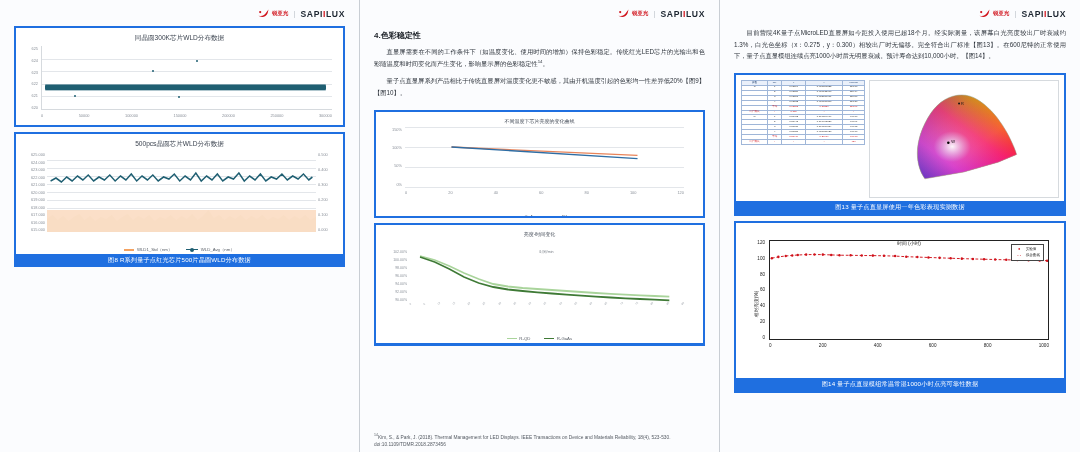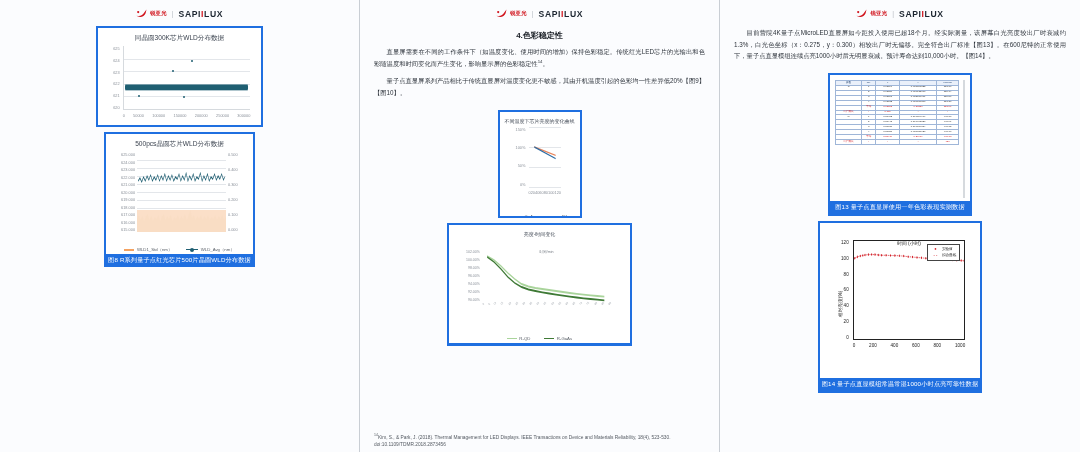--- a/index.html
+++ b/index.html
@@ -9,21 +9,21 @@
     font-family: "Liberation Sans", "DejaVu Sans", sans-serif;
     overflow: hidden;
   }
   .deck { display: flex; width: 1080px; height: 452px; }
   .page {
     width: 360px; height: 452px;
     background: #fbfcfe;
     position: relative;
     border-right: 1px solid #c9ced4;
     padding: 6px 14px 4px 14px;
-    display: flex; flex-direction: column; align-items: center;
+    display: flex; flex-direction: column;
   }
   .page:last-child { border-right: none; }
 
   
   .logo-bar { display: flex; justify-content: flex-end; align-items: center; height: 15px; flex: none; }
   .logo { display: flex; align-items: center; gap: 3px; }
   .logo-mark { width: 11px; height: 9px; position: relative; }
   .logo-mark svg { display: block; }
   .logo-cn { font-size: 5.4px; color: #d0121b; font-weight: bold; letter-spacing: .2px; }
   .logo-div { color: #b9bec4; font-size: 7px; margin: 0 2px; }

